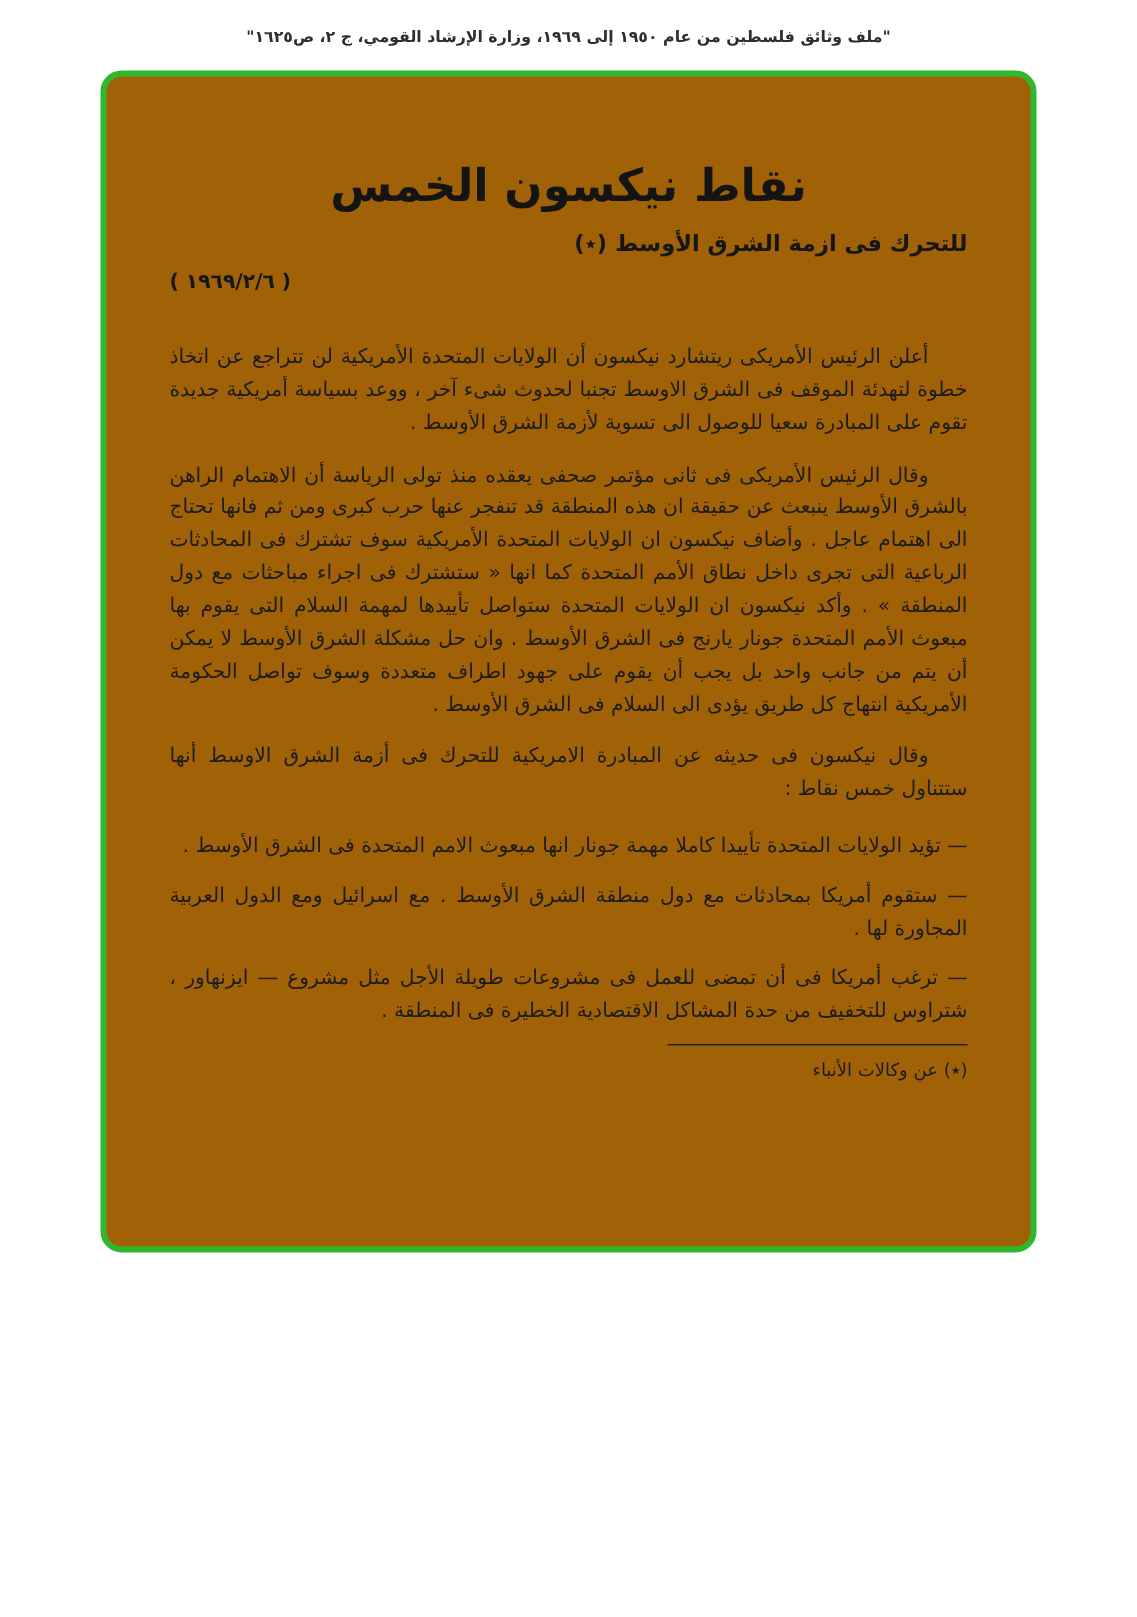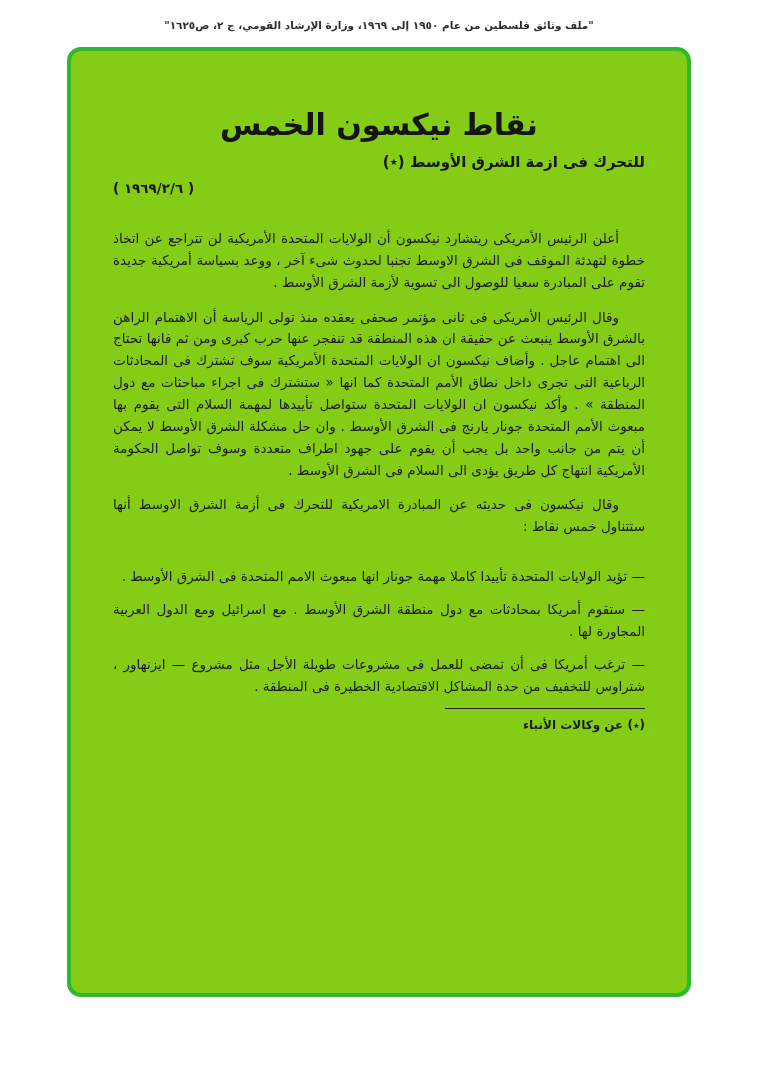--- a/index.html
+++ b/index.html
@@ -32,26 +32,26 @@
   .top-citation {
     font-size: 10.5px;
     margin-top: 5px;
     color: #2e2e2e;
     font-weight: bold;
   }
 
   
   .doc-frame {
     width: 624px;
-    height: 950px;
+    height: 788px;
     margin: 16px auto 0;
     border: 4px solid var(--frame-green, #2eb82e);
     border-radius: 14px;
     padding: 56px 42px 0;
-    background: #84cc16;
+    background: #a16207;
     overflow: hidden;
   }
 
   .doc-title {
     text-align: center;
     font-size: 30px;
     font-weight: bold;
     color: #141414;
   }
   .doc-subtitle {
@@ -70,34 +70,34 @@
   }
 
   .doc-body {
     margin-top: 32px;
     font-size: 13.5px;
     line-height: 1.62;
     text-align: justify;
     color: #1c1c1c;
   }
   .para { text-indent: 26px; margin-bottom: 13px; }
-  .lead-points { margin-top: 4px; margin-bottom: 28px; }
+  .lead-points { margin-top: 4px; margin-bottom: 16px; }
   .point { margin-bottom: 11px; text-indent: 0; }
   .closing { font-weight: bold; color: #0e0e0e; }
 
   .footnote-wrap { margin-top: 4px; }
   .footnote-sep {
     width: 200px;
     border-top: 1.5px solid #222222;
     margin: 0 0 0 auto; 
   }
   .footnote-text {
     text-align: right;
     font-size: 12px;
-    font-weight: bold;
+    font-weight: normal;
     margin-top: 7px;
     color: #1c1c1c;
   }
 </style>
 </head>
 <body>
 
 <div class="page" dir="rtl">
 
   <header class="top-header">

